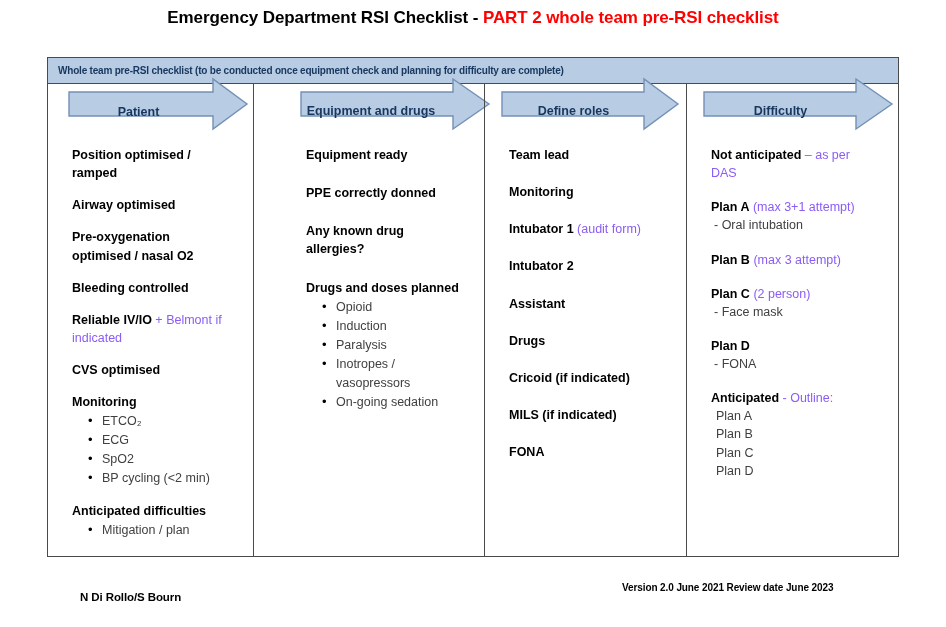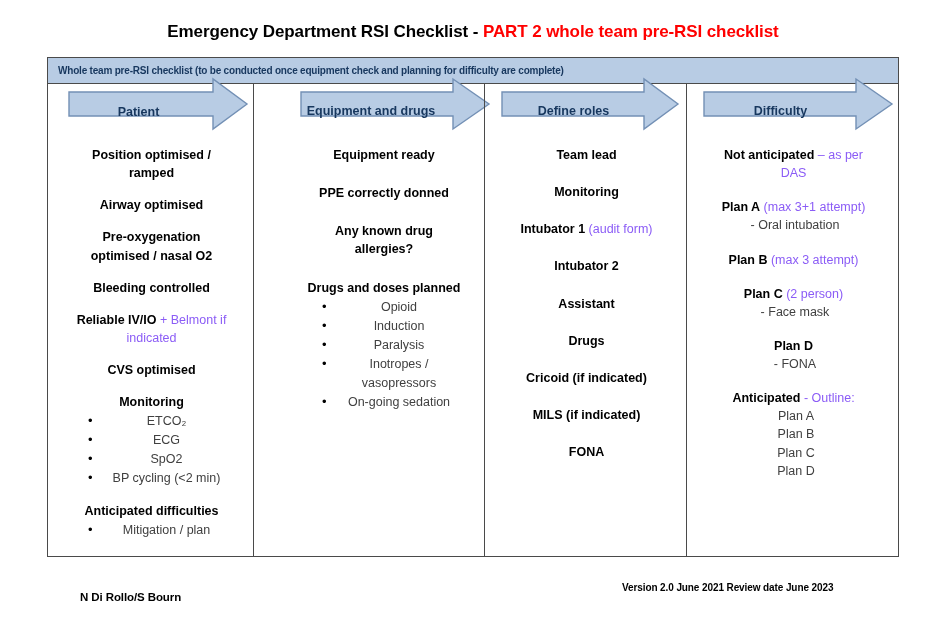--- a/index.html
+++ b/index.html
@@ -16,21 +16,21 @@
   .page {
     position: relative;
     width: 946px;
     height: 627px;
   }
 
   
   .doc-title {
     position: absolute;
     left: 0;
-    top: 22px;
+    top: 8px;
     width: 946px;
     text-align: center;
     font-size: 17px;
     font-weight: bold;
     color: #000000;
     letter-spacing: -0.1px;
     white-space: nowrap;
   }
   .doc-title .red {
     color: #ff0000;
@@ -64,21 +64,20 @@
   .table-body {
     display: flex;
     height: 472px;
     box-sizing: border-box;
   }
   .col {
     position: relative;
     box-sizing: border-box;
     padding: 8px 6px 0 8px;
     overflow: visible;
-    text-align: center;
   }
   .col + .col {
     border-left: 1px solid #4a4a4a;
   }
   .col-1 { width: 205px; }
   .col-2 { width: 231px; padding-left: 36px; }
   .col-3 { width: 202px; }
   .col-4 { width: 212px; }
 
   

